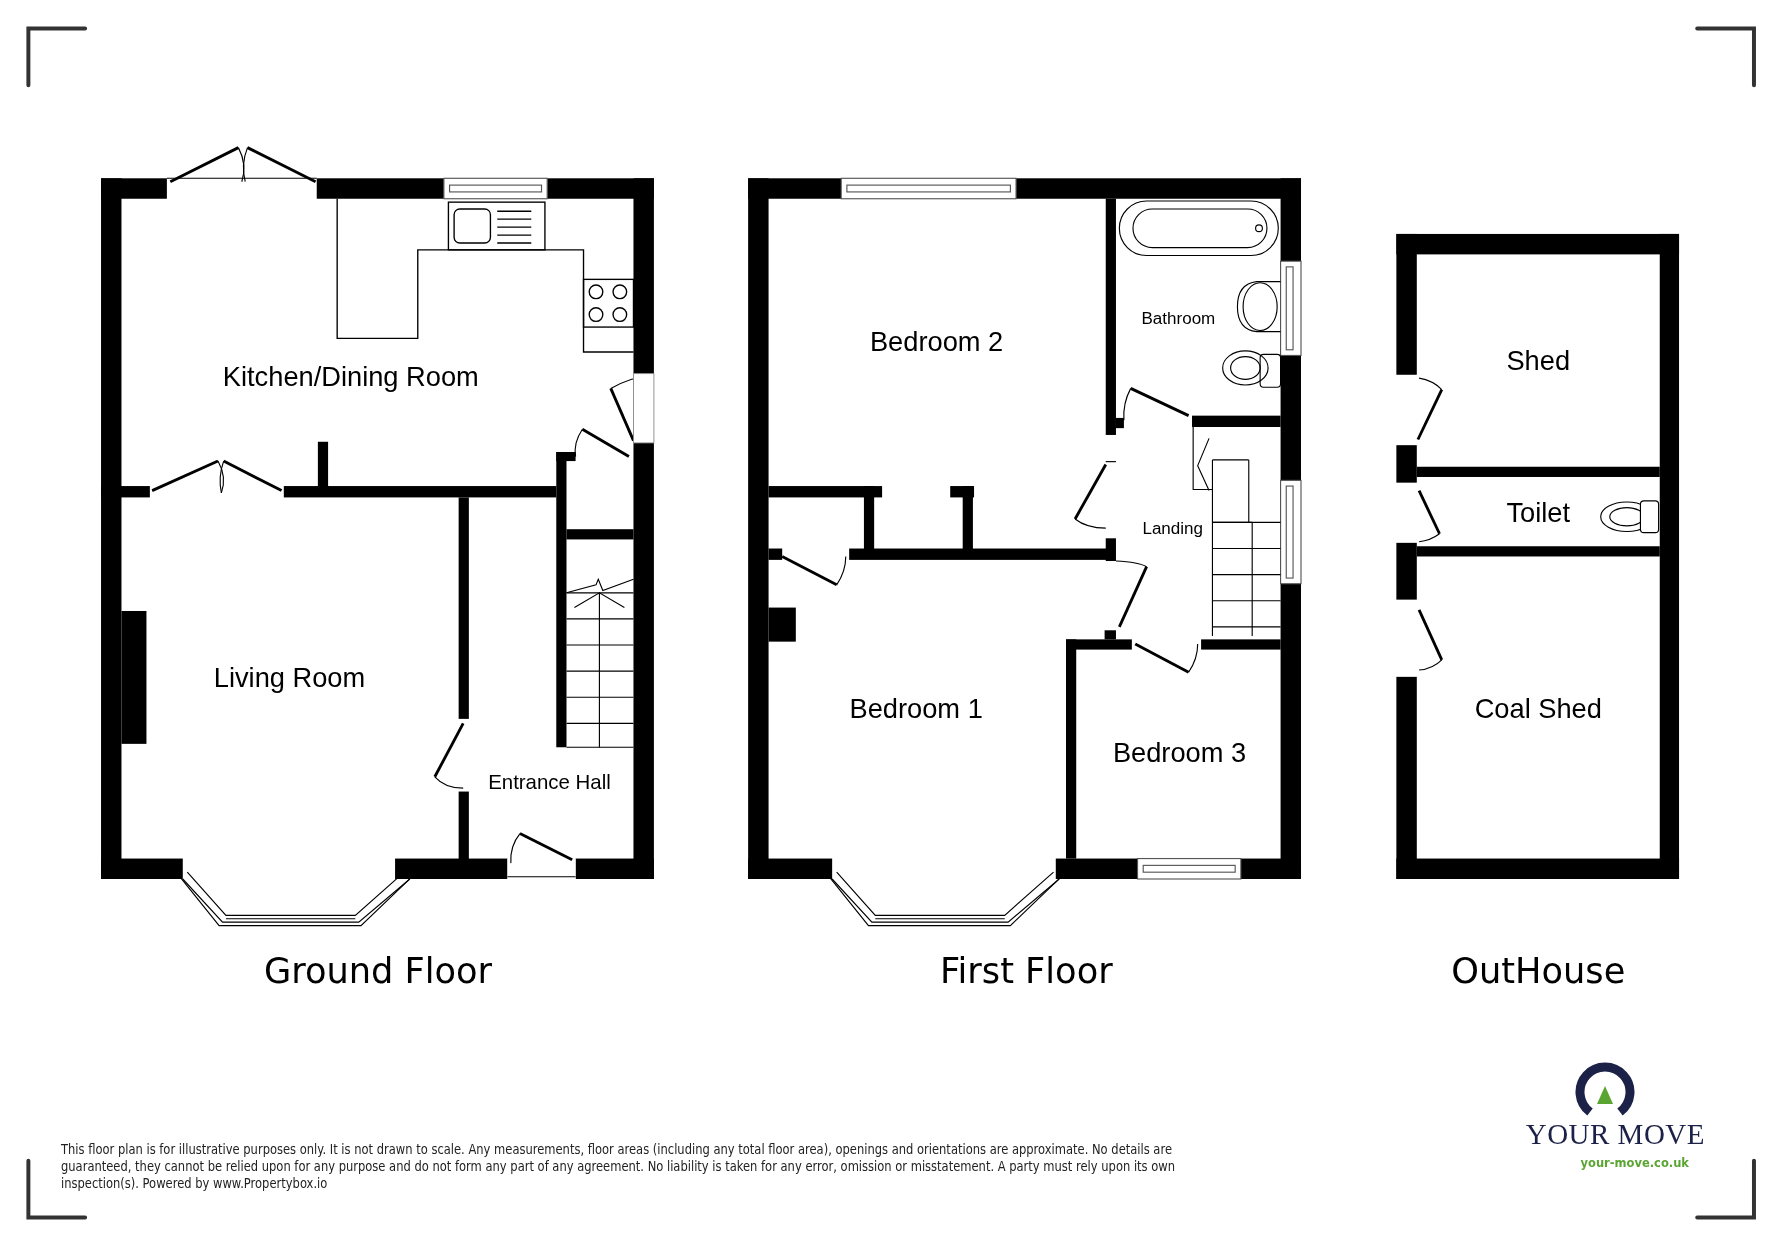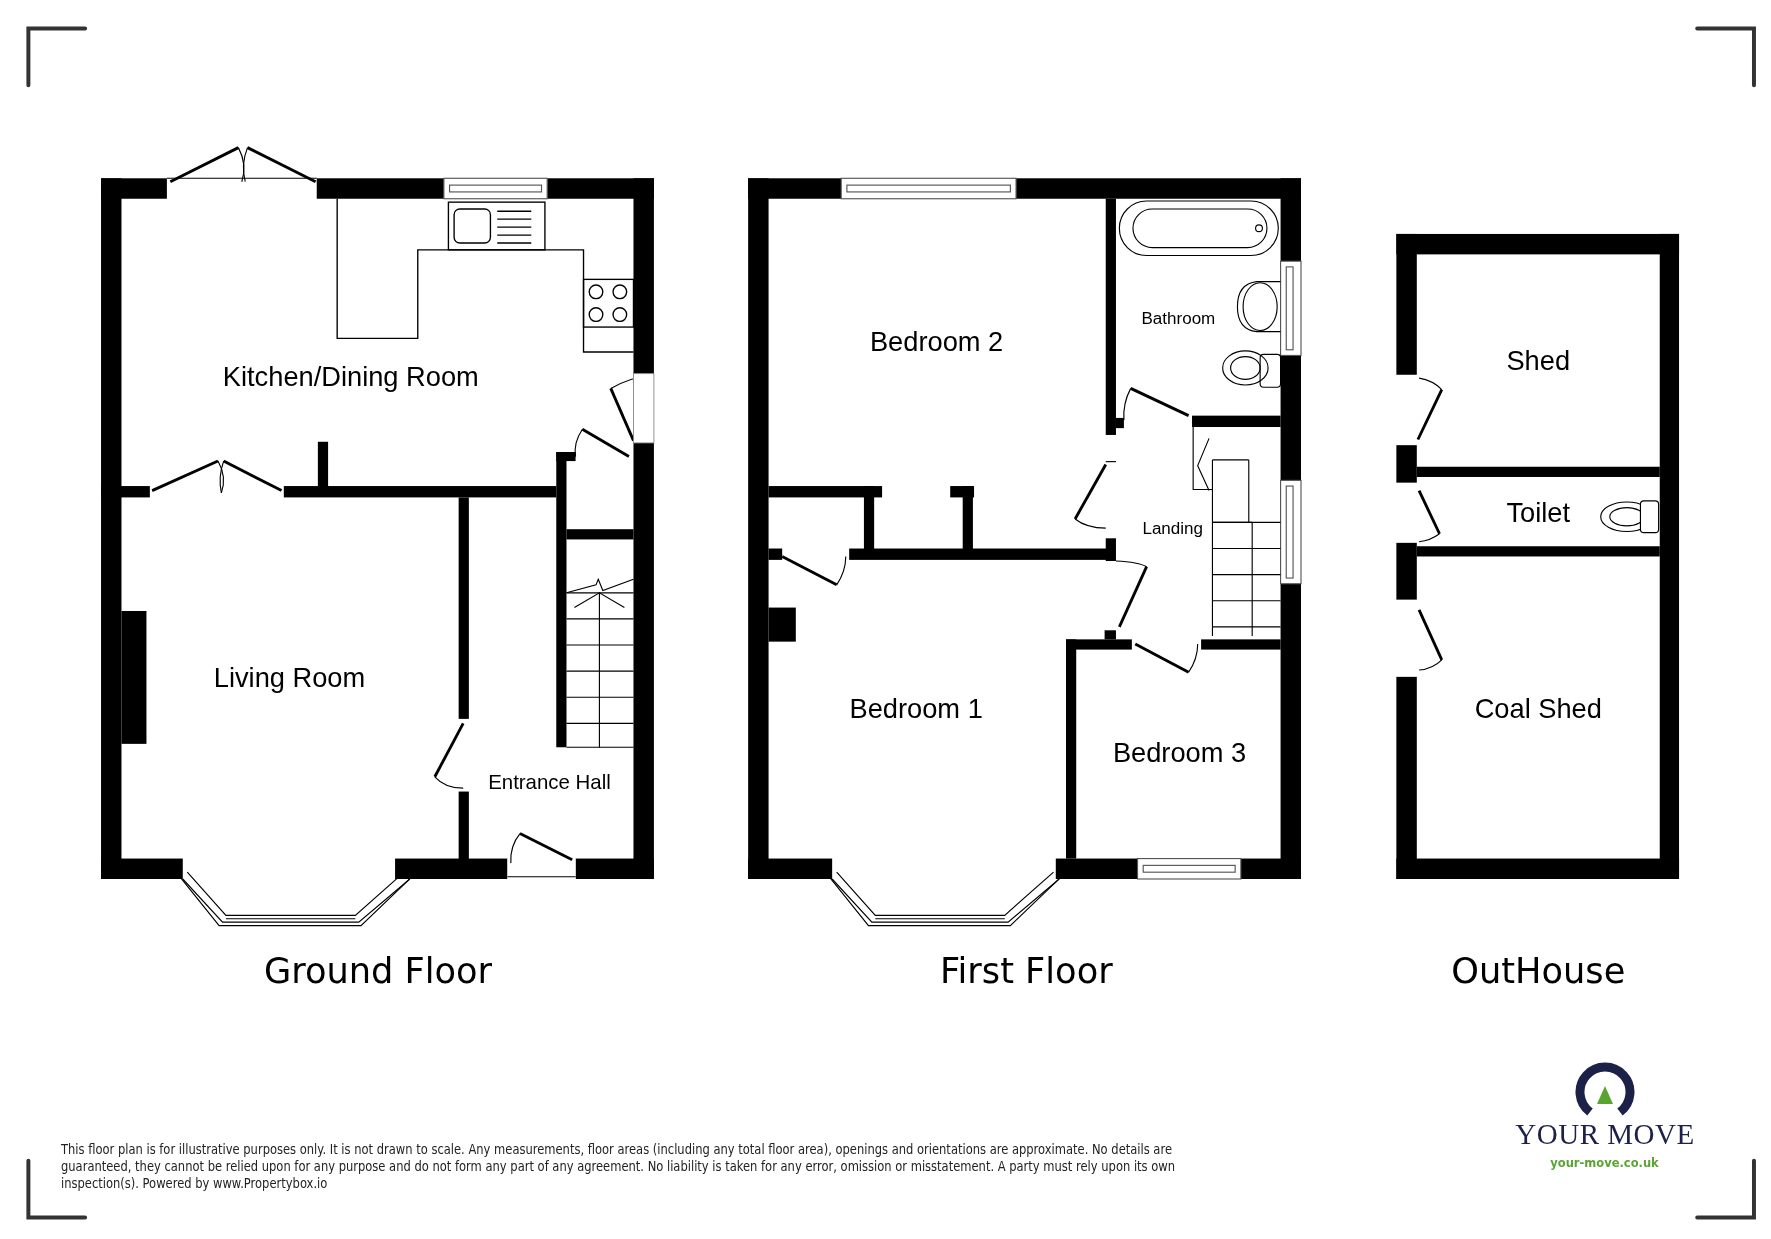--- a/index.html
+++ b/index.html
@@ -6,27 +6,27 @@
   body { width: 1771px; height: 1239px; overflow: hidden; position: relative; }
   #plan { position: absolute; left: 0; top: 0; width: 1771px; height: 1239px; }
   .room-label { font-family: "Liberation Sans", sans-serif; fill: #000; }
   .floor-title { font-family: "DejaVu Sans", sans-serif; fill: #000; }
   .disclaimer {
     position: absolute; left: 61px; top: 1141px; width: 1380px;
     font-family: "DejaVu Sans", sans-serif; font-size: 13.4px; line-height: 17px;
     color: #222; text-align: justify; transform: scaleX(0.86); transform-origin: left top;
   }
   .disclaimer span { display: block; }
-  .logo { position: absolute; left: 1505px; top: 1058px; width: 200px; height: 110px; text-align: center; }
+  .logo { position: absolute; left: 1505px; top: 1058px; width: 200px; height: 110px; text-align: right; }
   .logo-name {
     position: absolute; left: 0; right: 0; top: 60px;
     font-family: "Liberation Serif", serif; font-size: 29px; letter-spacing: 0.5px; color: #1c2147;
   }
   .logo-url {
-    position: absolute; left: 0; right: 1px; top: 98px;
+    position: absolute; left: 0; right: 16px; top: 98px;
     font-family: "DejaVu Sans", sans-serif; font-weight: bold; font-size: 11.5px; color: #5aa532;
   }
 </style>
 </head>
 <body>
 
 <svg id="plan" viewBox="0 0 1560 1091" preserveAspectRatio="none" xmlns="http://www.w3.org/2000/svg">
 
   <g stroke="#333" stroke-width="3.5" fill="none" stroke-linecap="round">
     <path d="M25 75 V25 H75"></path>

